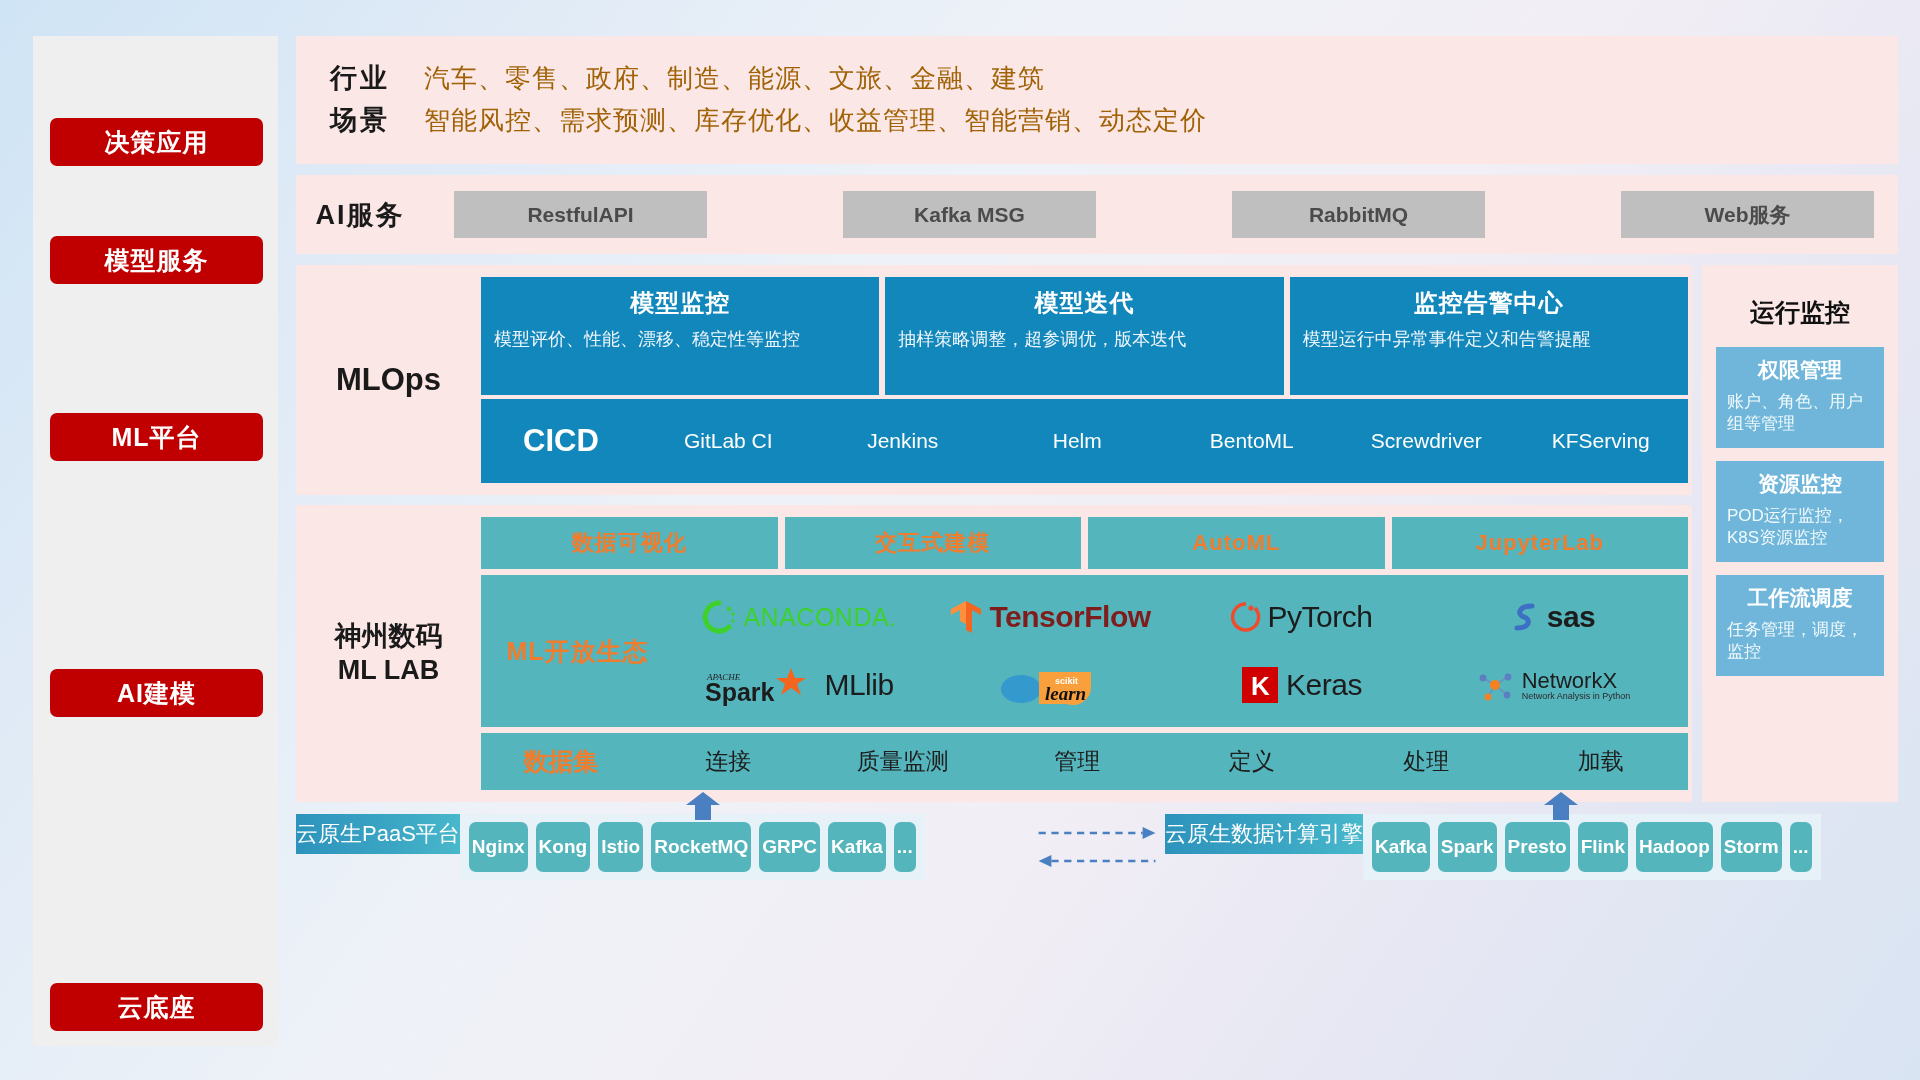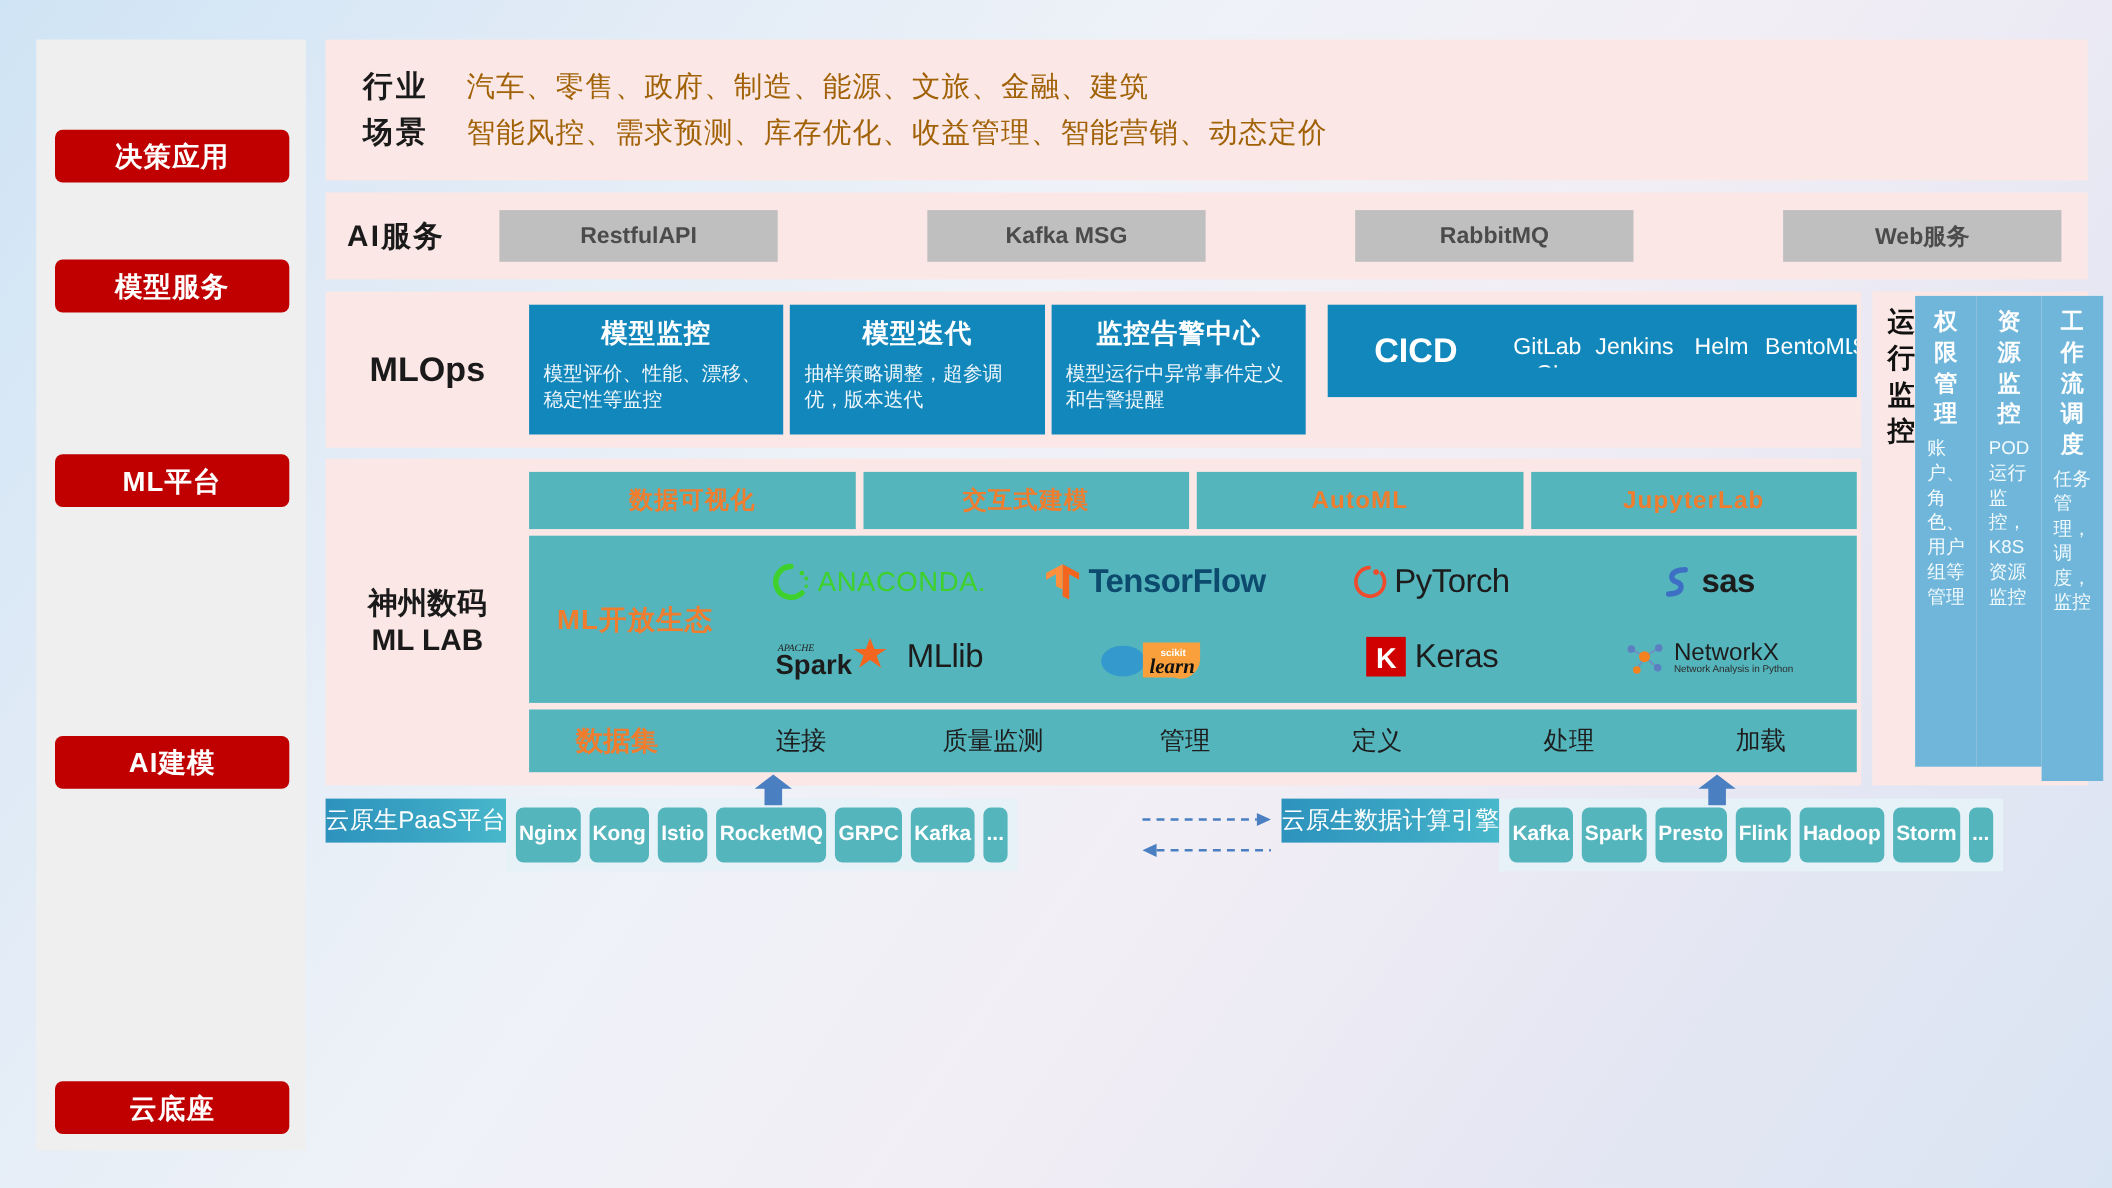--- a/index.html
+++ b/index.html
@@ -63,21 +63,21 @@
   
   .mid { display: flex; gap: 10px; margin-bottom: 0; }
   .mid-left { flex: 1; display: flex; flex-direction: column; gap: 10px; min-width: 0; }
 
   
   .band-mlops { background: #fbe8e6; padding: 12px 0 12px 0; display: flex; align-items: center; }
   .mlops-key {
     width: 185px; flex: none; text-align: center;
     font-size: 31px; font-weight: bold; color: #1a1a1a;
   }
-  .mlops-body { flex: 1; display: flex; flex-direction: row; gap: 20px; padding-right: 4px; }
+  .mlops-body { flex: 1; display: flex; flex-direction: column; gap: 4px; padding-right: 4px; }
   .mlops-cards { display: flex; gap: 6px; }
   .mlops-card {
     flex: 1; background: #1287bb; color: #fff; padding: 10px 13px 14px;
     min-height: 118px;
   }
   .mlops-card h4 { font-size: 24px; text-align: center; font-weight: bold; margin-bottom: 8px; letter-spacing: 1px; }
   .mlops-card p { font-size: 18px; line-height: 1.35; color: #eef6fb; }
   .cicd-bar {
     background: #1287bb; color: #fff; height: 84px; display: flex; align-items: center;
     overflow: hidden;
@@ -113,22 +113,22 @@
   .logo { display: flex; align-items: center; justify-content: center; gap: 7px; height: 68px; }
   .logo-txt { font-size: 30px; font-weight: 400; letter-spacing: -0.5px; }
 
   .ds-bar { background: #55b5bd; height: 57px; display: flex; align-items: center; }
   .ds-title { width: 160px; flex: none; text-align: center; color: #f07c2e; font-size: 25px; font-weight: bold; }
   .ds-items { flex: 1; display: flex; }
   .ds-item { flex: 1; text-align: center; font-size: 23px; color: #1d1d1d; }
 
   
   .monitor {
-    width: 196px; flex: none; background: #fbe8e6; padding: 4px 14px;
-    display: flex; flex-direction: row;
+    width: 196px; flex: none; background: #fbe8e6; padding: 24px 14px;
+    display: flex; flex-direction: column;
   }
   .monitor-title { text-align: center; font-size: 25px; font-weight: bold; color: #111; margin: 7px 0 18px; }
   .monitor-card {
     background: #6fb6da; color: #fff; padding: 9px 11px 12px; margin-bottom: 13px;
   }
   .monitor-card:last-child { margin-bottom: 0; }
   .monitor-card h5 { font-size: 21px; font-weight: bold; text-align: center; margin-bottom: 7px; }
   .monitor-card p { font-size: 17px; line-height: 1.32; color: #f2fafd; }
 
   
@@ -250,21 +250,21 @@
                     <circle cx="31" cy="21" r="1.6" fill="#3fd12b"></circle>
                   </svg>
                   <span class="logo-txt" style="color:#3fd12b;font-size:25px;letter-spacing:0.5px;">ANACONDA.</span>
                 </div>
 
                 <div class="logo">
                   <svg width="32" height="36" viewBox="0 0 32 36">
                     <polygon points="16,2 31,10 31,16 22,11 22,34 16,31" fill="#f4651f"></polygon>
                     <polygon points="16,2 1,10 1,16 10,11 10,22 16,25" fill="#ff8f3c"></polygon>
                   </svg>
-                  <span class="logo-txt" style="color:#0c4a6e;font-weight:600;">TensorFlow</span>
+                  <span class="logo-txt" style="color:#7f1d1d;font-weight:600;">TensorFlow</span>
                 </div>
 
                 <div class="logo">
                   <svg width="30" height="34" viewBox="0 0 30 34">
                     <path d="M15 4 A13 13 0 1 0 24 8" fill="none" stroke="#ee4c2c" stroke-width="3.4"></path>
                     <circle cx="20" cy="8" r="2.6" fill="#ee4c2c"></circle>
                   </svg>
                   <span class="logo-txt" style="color:#1c1c1c;">PyTorch</span>
                 </div>
 

